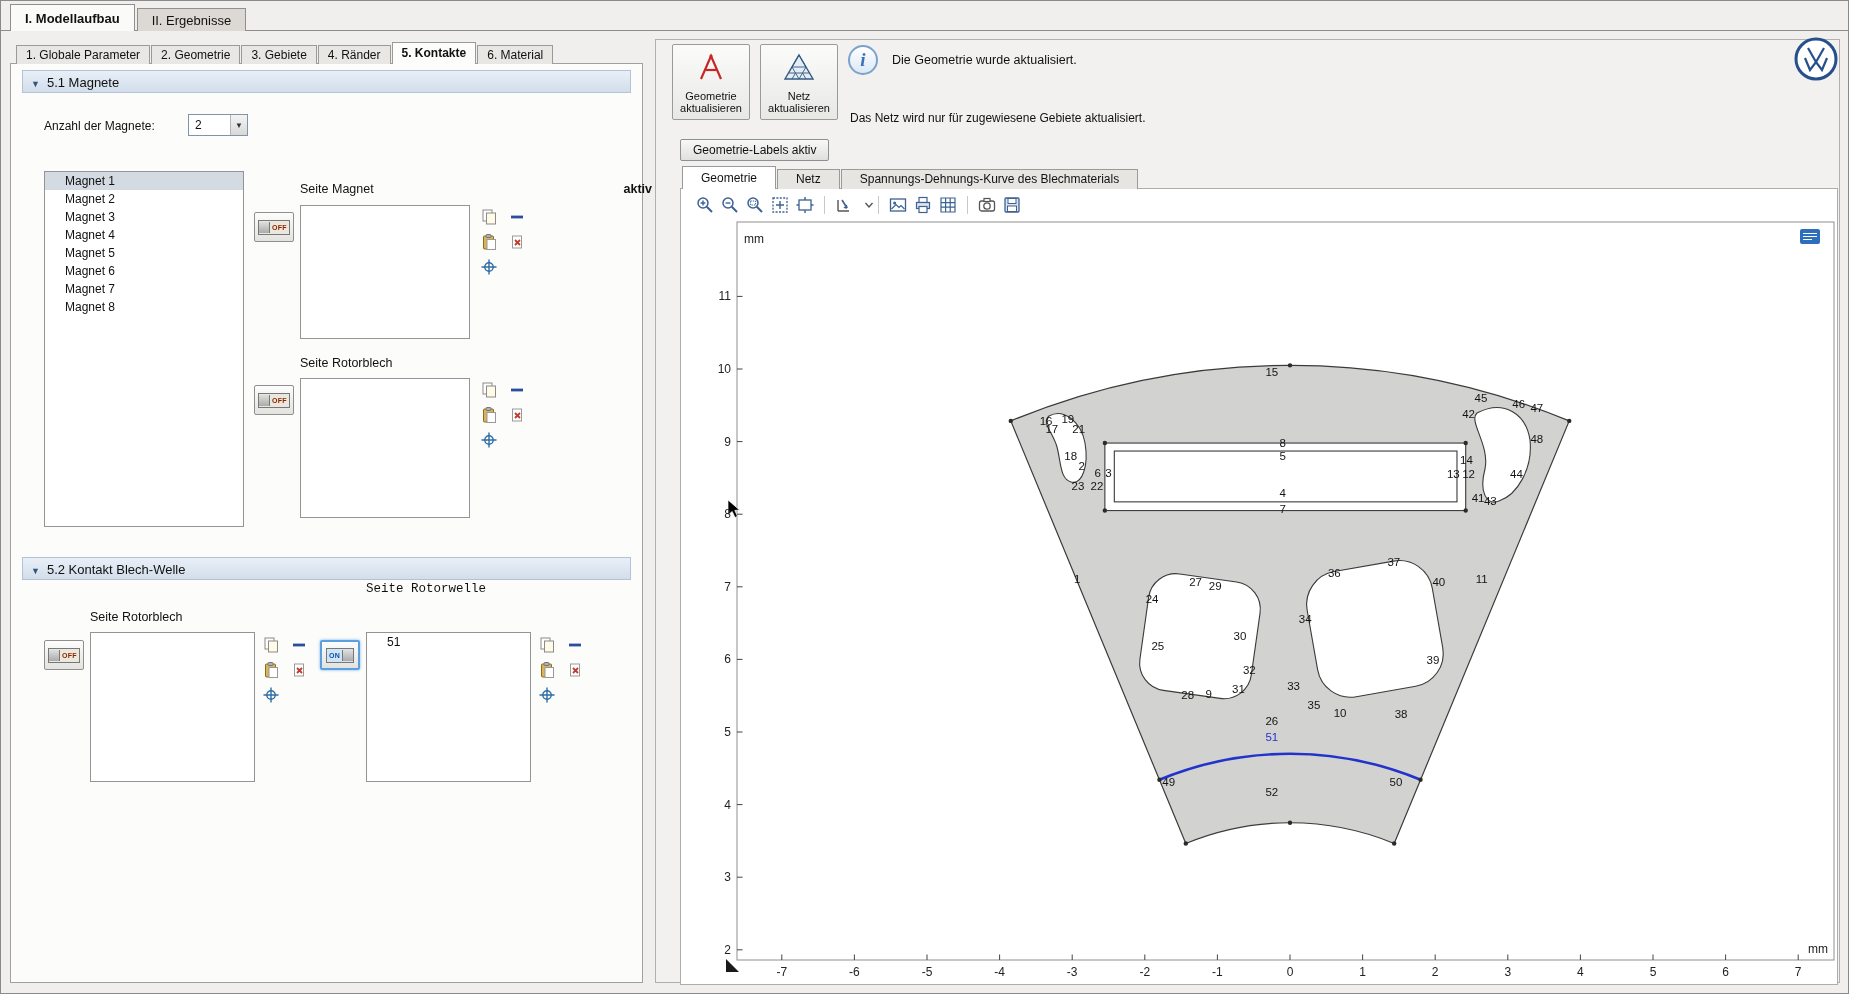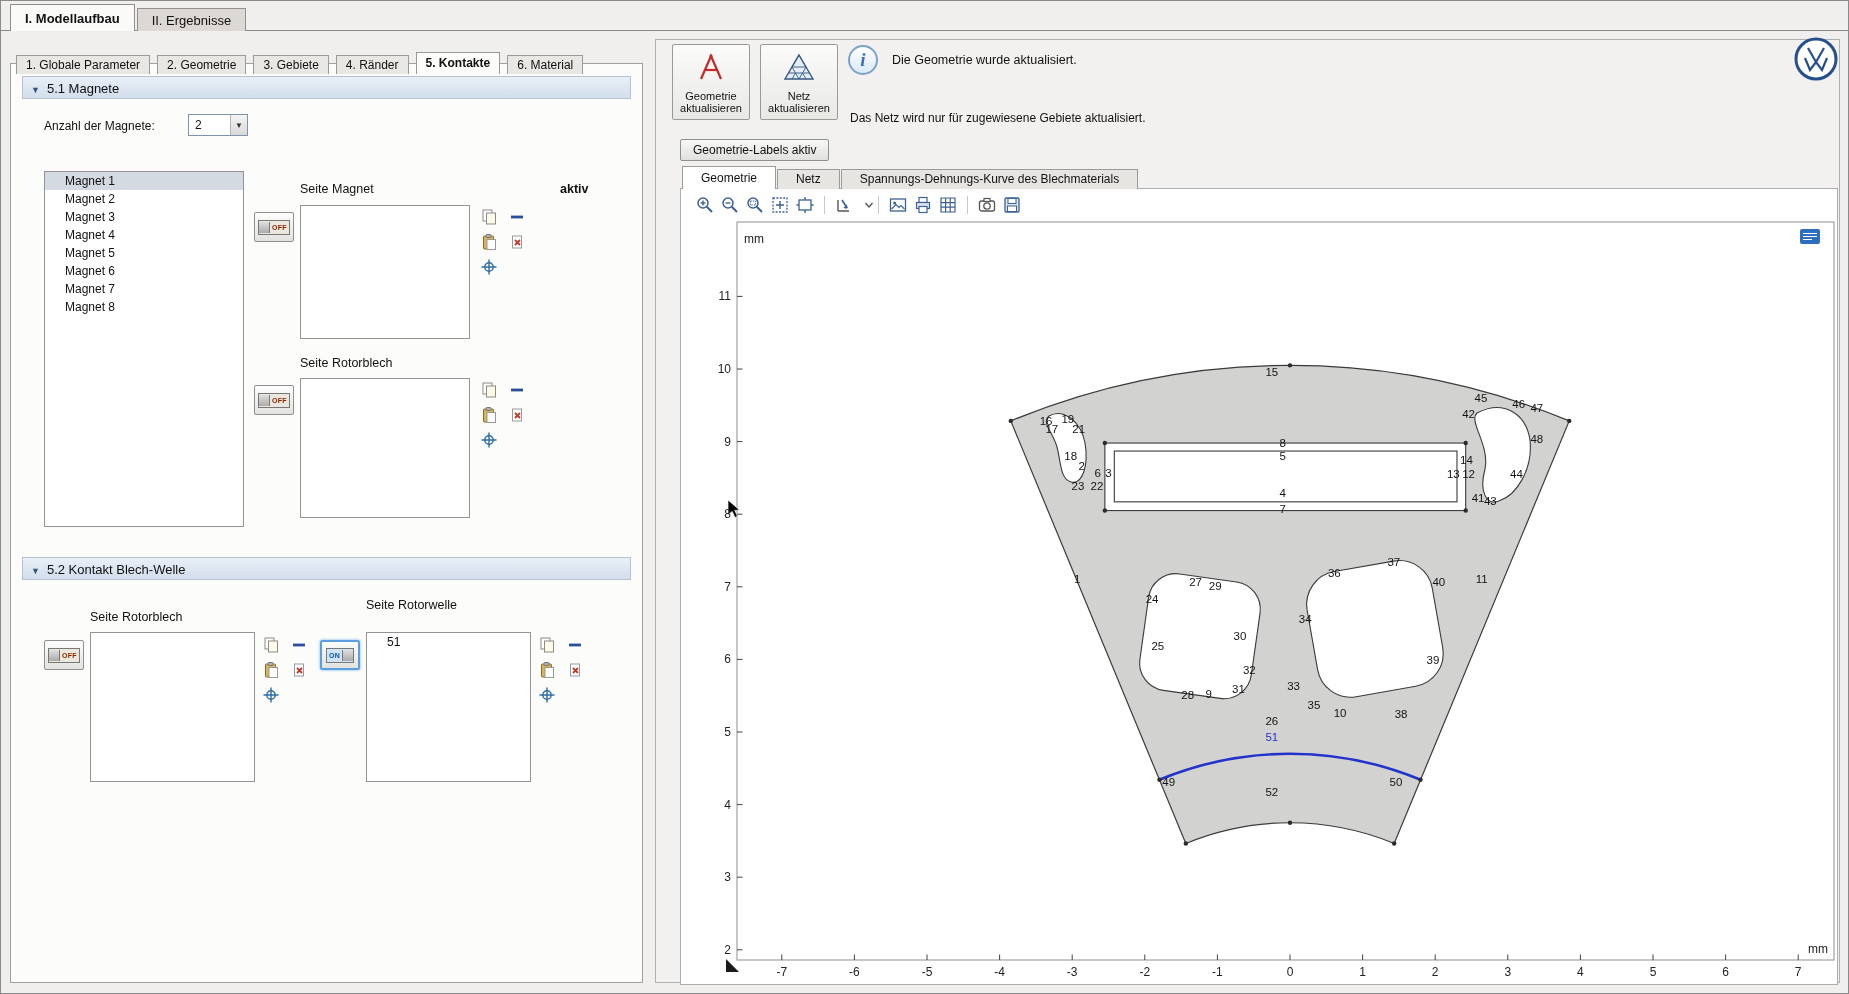--- a/index.html
+++ b/index.html
@@ -7,21 +7,21 @@
        font-family:"Liberation Sans",sans-serif;font-size:12px;color:#111;}
   .abs{position:absolute;}
   .win-border{position:absolute;left:0;top:0;width:1847px;height:992px;border:1px solid #8a8a8a;}
   
   #main-tabs{position:absolute;left:10px;top:5px;display:flex;align-items:flex-end;gap:2px;height:26px;z-index:3;}
   .main-tab{padding:4px 14px 3px 14px;font-size:13px;background:#dcd9d4;border:1px solid #8f8f8f;border-bottom:none;
             height:15px;line-height:15px;}
   .main-tab.active{background:#fafaf9;font-weight:bold;height:19px;line-height:19px;z-index:4;}
   .top-line{position:absolute;left:0;top:30px;width:1849px;height:1px;background:#8c8c8c;z-index:2;}
   
-  #left-tabs{position:absolute;left:16px;top:52px;display:flex;align-items:flex-end;gap:7px;height:22px;z-index:3;}
+  #left-tabs{position:absolute;left:16px;top:42px;display:flex;align-items:flex-end;gap:1px;height:22px;z-index:3;}
   .pane-tab{padding:2px 9px;font-size:12px;background:#e9e7e3;border:1px solid #9a9a9a;border-bottom:none;height:14px;line-height:14px;}
   .pane-tab.active{background:#fcfcfb;font-weight:bold;height:17px;line-height:17px;z-index:4;}
   .pane-box{position:absolute;left:10px;top:63px;width:631px;height:918px;background:#fcfcfb;border:1px solid #a0a0a0;}
   .section-header{position:absolute;height:23px;line-height:23px;padding-left:8px;font-size:13px;
      background:linear-gradient(#e9eff7,#d2deeb);border:1px solid #b4c2d4;box-sizing:border-box;}
   .collapse-arrow{font-size:9px;color:#33567c;margin-right:7px;}
   .listbox{position:absolute;background:#fff;border:1px solid #949494;box-sizing:border-box;overflow:hidden;}
   .list-item{height:18px;line-height:18px;padding-left:20px;font-size:12px;white-space:nowrap;}
   .list-item.selected{background:#d3dae1;}
   .col-label{position:absolute;font-size:12.5px;}
@@ -77,41 +77,41 @@
 <div class="pane-box"></div>
 <div id="left-tabs">
     <div class="pane-tab">1. Globale Parameter</div>
     <div class="pane-tab">2. Geometrie</div>
     <div class="pane-tab">3. Gebiete</div>
     <div class="pane-tab">4. Ränder</div>
     <div class="pane-tab active">5. Kontakte</div>
     <div class="pane-tab">6. Material</div>
   </div>
 
-<div class="section-header" style="left:22px;top:70px;width:609px;margin-top:6px;">
+<div class="section-header" style="left:22px;top:70px;width:609px;">
   <span class="collapse-arrow">▼</span><span>5.1 Magnete</span>
 </div>
 <div class="abs" style="left:44px;top:119px;">Anzahl der Magnete:</div>
 <div class="combo">
   <span class="val">2</span>
   <span class="arrow">▼</span>
 </div>
 <div class="listbox" id="magnet-list" style="left:44px;top:171px;width:200px;height:356px;">
     <div class="list-item selected">Magnet 1</div>
     <div class="list-item">Magnet 2</div>
     <div class="list-item">Magnet 3</div>
     <div class="list-item">Magnet 4</div>
     <div class="list-item">Magnet 5</div>
     <div class="list-item">Magnet 6</div>
     <div class="list-item">Magnet 7</div>
     <div class="list-item">Magnet 8</div>
   </div>
 
 <div class="col-label" style="left:300px;top:182px;width:170px;">Seite Magnet</div>
-<div class="col-label bold" style="left:560px;top:182px;width:68px;">aktiv</div>
+<div class="col-label bold" style="left:584px;top:182px;width:68px;text-align:right;">aktiv</div>
 
 <div class="toggle-btn" style="left:254px;top:212px;">
   <span class="tslider off">
       <span class="knob"></span>
       <span class="tlabel">OFF</span>
     </span>
 </div>
 <div class="listbox" style="left:300px;top:205px;width:170px;height:134px;"></div>
 
 <div class="col-label" style="left:300px;top:356px;width:170px;">Seite Rotorblech</div>
@@ -120,21 +120,21 @@
       <span class="knob"></span>
       <span class="tlabel">OFF</span>
     </span>
 </div>
 <div class="listbox" style="left:300px;top:378px;width:170px;height:140px;"></div>
 
 <div class="section-header" style="left:22px;top:557px;width:609px;">
   <span class="collapse-arrow">▼</span><span>5.2 Kontakt Blech-Welle</span>
 </div>
 <div class="col-label" style="left:90px;top:610px;width:165px;">Seite Rotorblech</div>
-<div class="col-label" style="left:366px;top:598px;width:165px;">Seite Rotorwelle</div>
+<div class="col-label" style="left:366px;top:582px;width:165px;font-family:Liberation Mono, monospace;">Seite Rotorwelle</div>
 
 <div class="toggle-btn" style="left:44px;top:640px;">
   <span class="tslider off">
       <span class="knob"></span>
       <span class="tlabel">OFF</span>
     </span>
 </div>
 <div class="listbox" style="left:90px;top:632px;width:165px;height:150px;"></div>
 
 <div class="toggle-btn on" style="left:320px;top:640px;">

